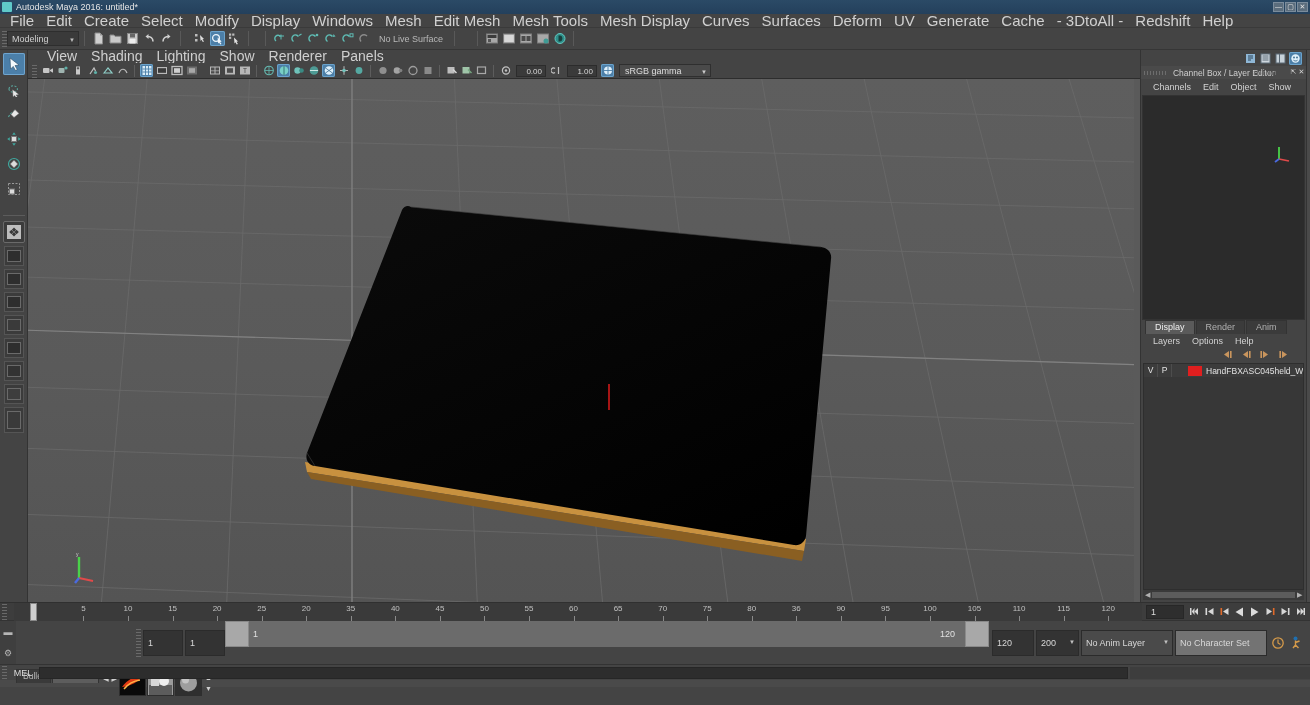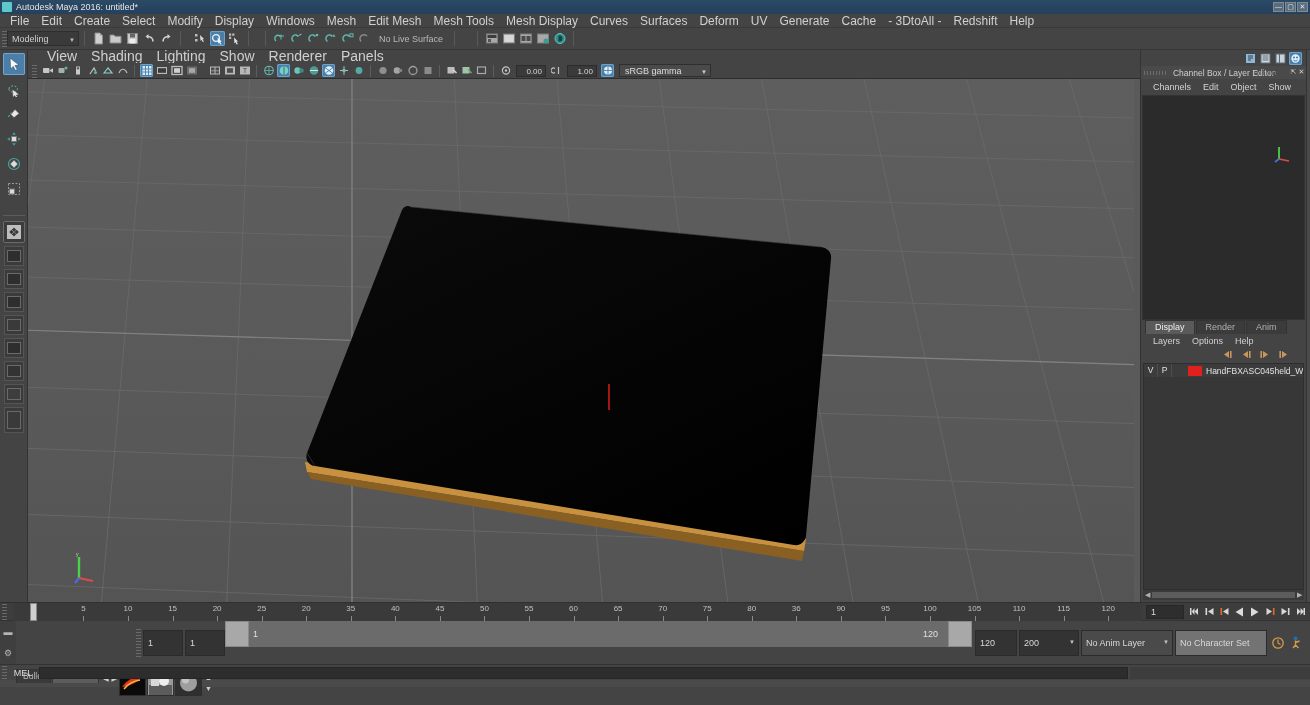--- a/index.html
+++ b/index.html
@@ -8,21 +8,21 @@
 
   
   #titlebar { height:14px; background:linear-gradient(#2b4a66,#24405c); display:flex; align-items:center; padding:0 2px; position:relative; }
   #titlebar .tb-icon { width:10px; height:10px; background:#5fc9c9; border-radius:1px; margin-right:4px; }
   #titlebar .tb-title { font-size:9px; color:#e4e4e4; }
   #titlebar .tb-btns { position:absolute; right:2px; top:2px; display:flex; gap:1px; }
   #titlebar .tb-btns span { width:11px; height:10px; background:#5b6d7d; border:1px solid #7b8c9c; font-size:7px; line-height:8px; text-align:center; color:#e0e0e0; }
 
   
   #menubar { height:14px; background:#444444; display:flex; align-items:center; padding-left:4px; border-bottom:1px solid #3a3a3a; }
-  #menubar .mi { font-size:12px; color:#d0d0d0; padding:0 6px; white-space:nowrap; line-height:14px; }
+  #menubar .mi { font-size:15px; color:#d0d0d0; padding:0 6px; white-space:nowrap; line-height:14px; }
 
   
   #statusbar { height:22px; background:#444444; display:flex; align-items:center; padding-left:2px; border-bottom:1px solid #363636; }
   .sb-sel { width:72px; height:15px; background:#3a3a3a; border:1px solid #2e2e2e; font-size:9px; color:#d0d0d0; padding-left:4px; line-height:14px; position:relative; }
   .sb-sel::after { content:'▼'; position:absolute; right:3px; top:1px; font-size:6px; color:#bbb; }
   .sep { width:1px; height:15px; background:#595959; margin:0 5px; }
   .sepi { width:6px; }
   .tbtn { width:15px; height:15px; margin:0 1px; display:flex; align-items:center; justify-content:center; border-radius:2px; }
   .tbtn svg { display:block; }
   .tbtn.on { background:#4c7fa8; box-shadow:inset 0 0 0 1px #6ba3cc; }
@@ -947,21 +947,21 @@
 
   <div id="rangebar">
     <div class="handle" style="left:0"></div>
     <span class="rnum" style="left:28px">1</span>
     <span class="rnum" style="right:34px">120</span>
     <div class="handle" style="right:0"></div>
   </div>
 
   <div style="display:flex;align-items:center;gap:2px;padding:0 3px;">
     <div class="rfield" style="width:42px">120</div>
-    <div class="rfield smallsel" style="width:60px">200</div>
+    <div class="rfield smallsel" style="width:43px">200</div>
     <div class="rfield smallsel" style="width:92px;background:#4a4a4a">No Anim Layer</div>
     <div class="rfield" style="width:92px;background:#737373">No Character Set</div>
     <div style="width:18px;display:flex;align-items:center;justify-content:center">
       <svg width="15" height="15" viewBox="0 0 15 15">
           <circle cx="7" cy="8" r="5.2" fill="none" stroke="#d59a4a" stroke-width="1.3"></circle>
           <path d="M7 4.5V8l2.5 1.5" stroke="#d59a4a" stroke-width="1.2" fill="none"></path>
         </svg>
       </div>
     <div style="width:18px;display:flex;align-items:center;justify-content:center">
       <svg width="15" height="15" viewBox="0 0 15 15">

